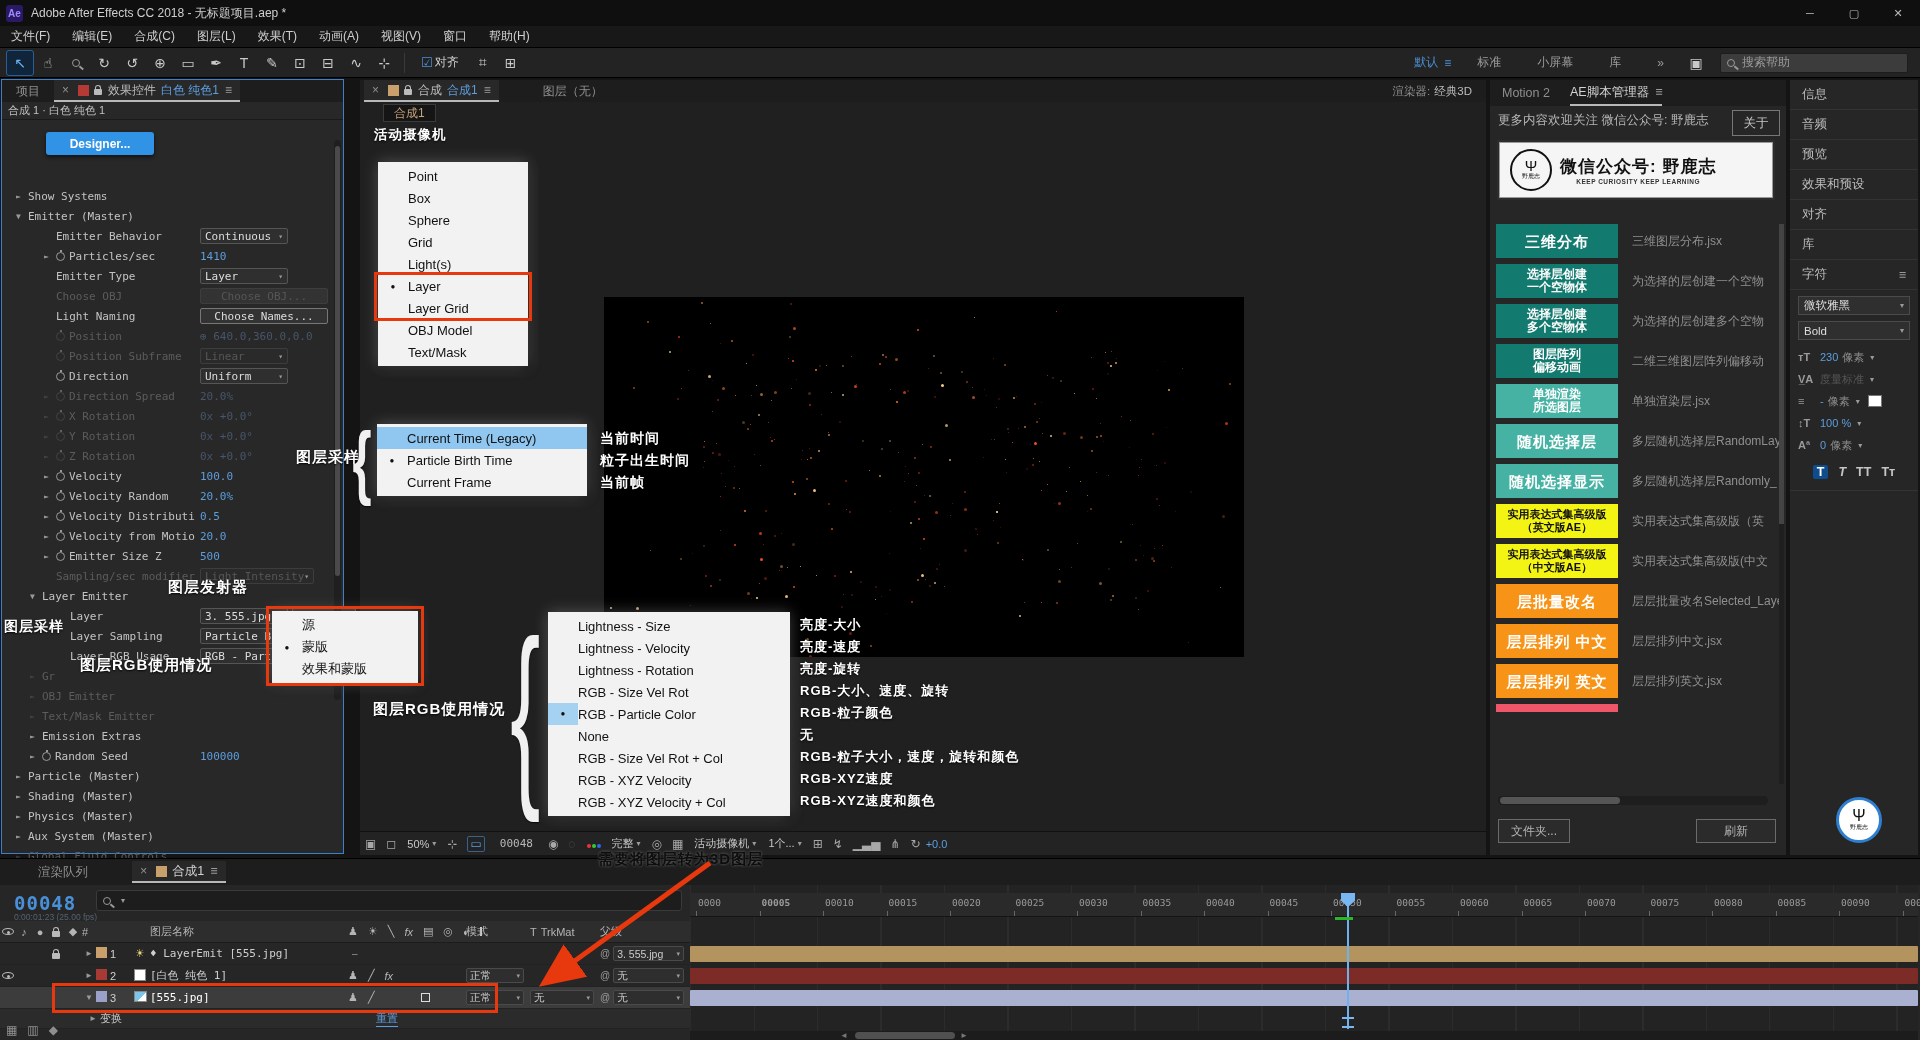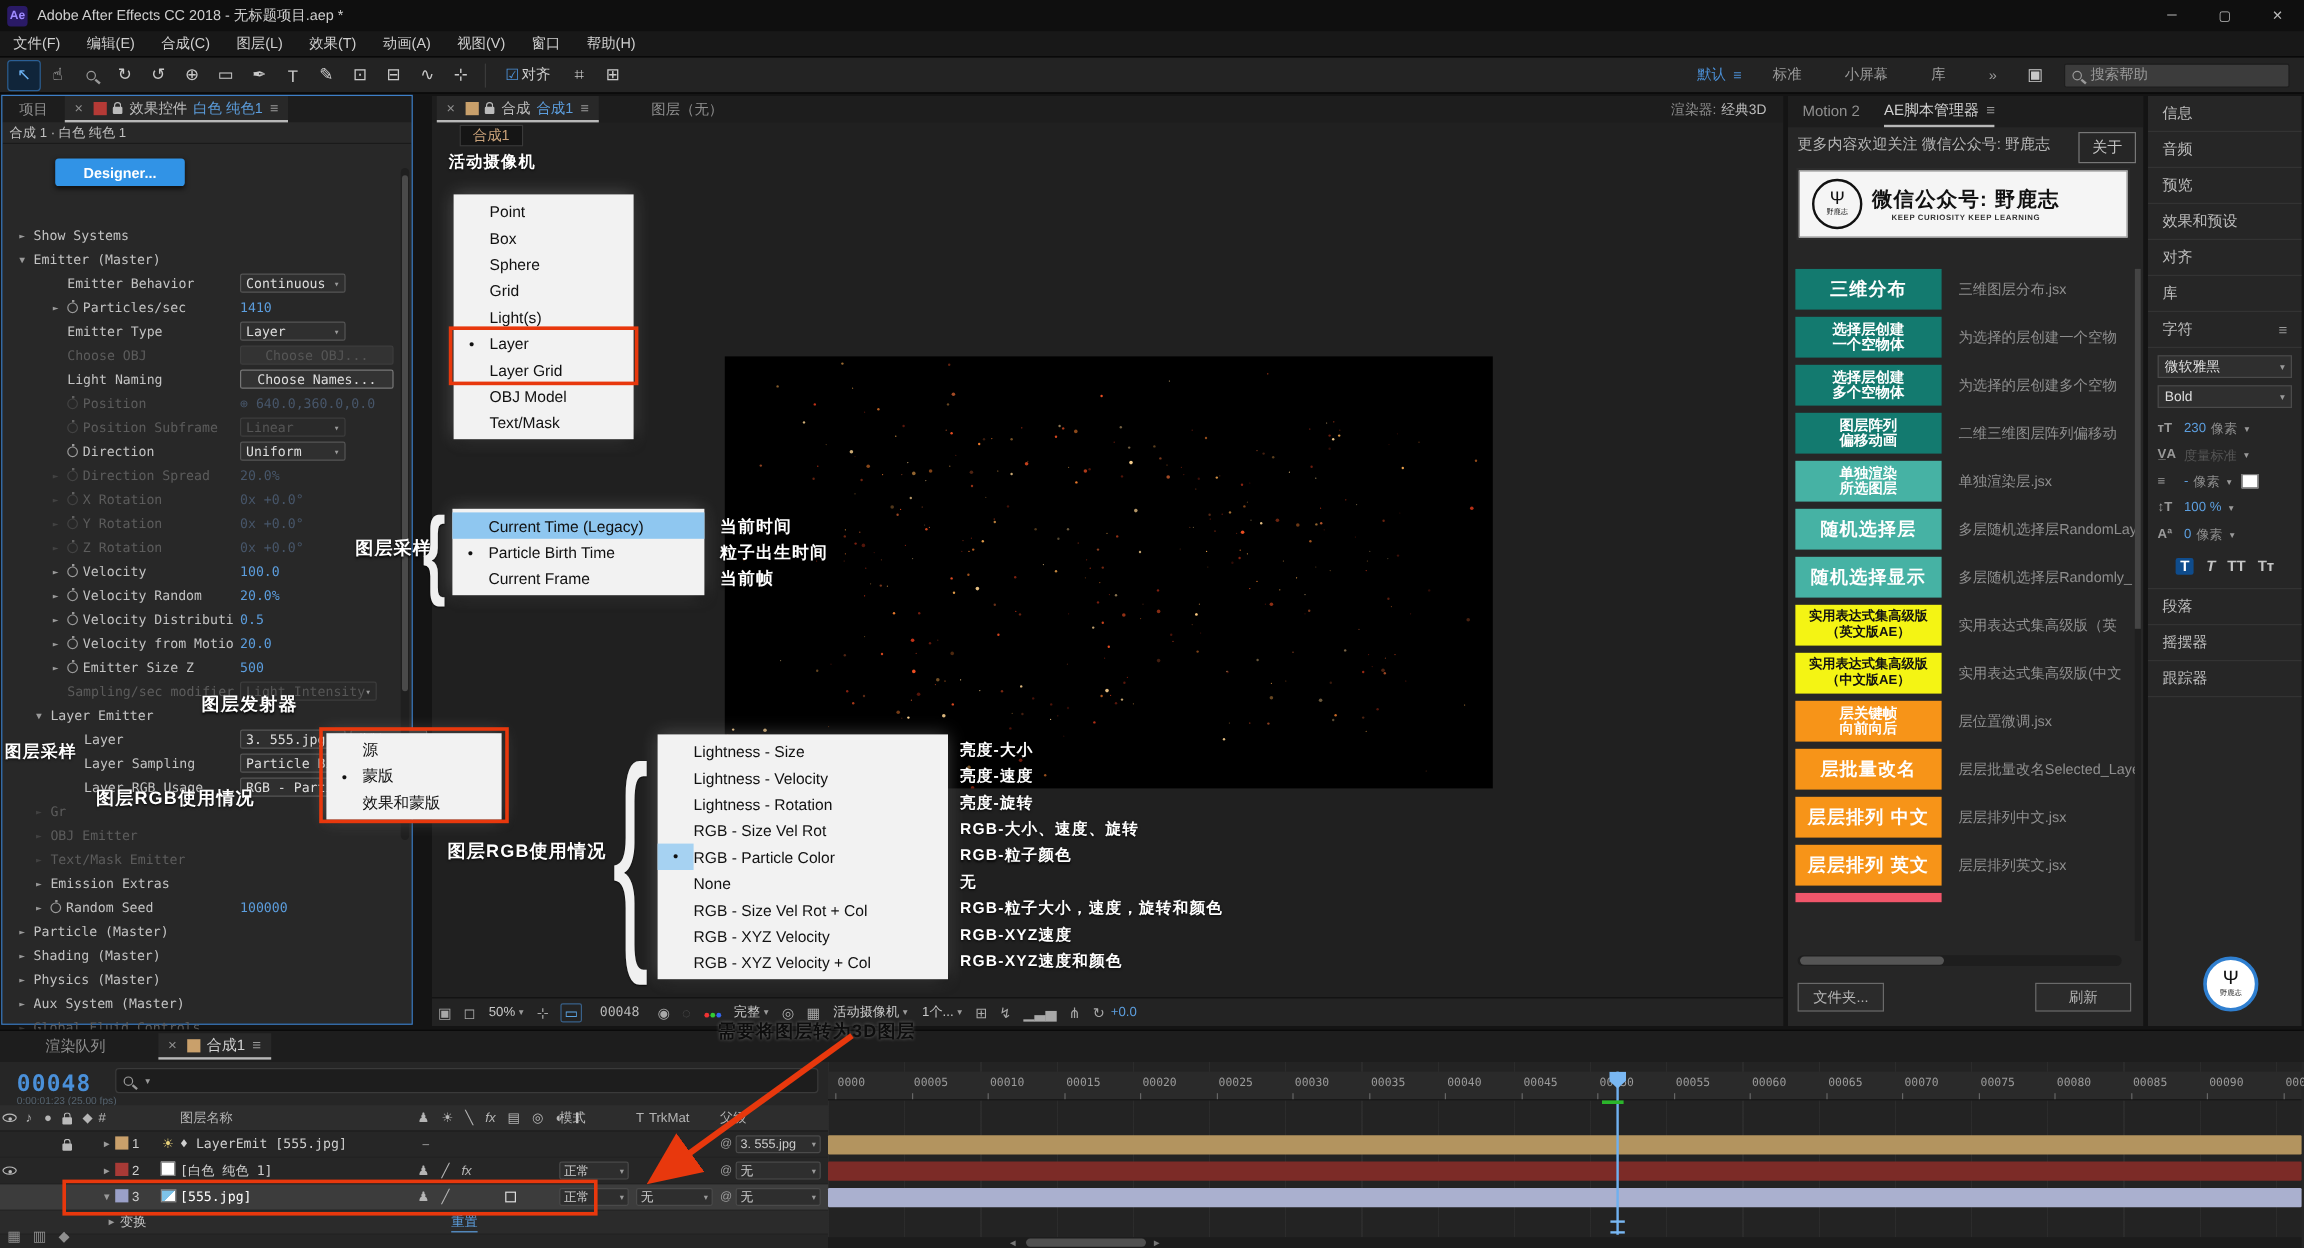--- a/index.html
+++ b/index.html
@@ -1016,25 +1016,20 @@
         <div class="sbtn yl">实用表达式集高级版
 （英文版AE）</div>
         <div class="sdesc">实用表达式集高级版（英</div>
       </div>
       <div class="srow">
         <div class="sbtn yl">实用表达式集高级版
 （中文版AE）</div>
         <div class="sdesc">实用表达式集高级版(中文</div>
       </div>
       <div class="srow">
-        <div class="sbtn or">层关键帧
-向前向后</div>
-        <div class="sdesc">层位置微调.jsx</div>
-      </div>
-      <div class="srow">
         <div class="sbtn or big">层批量改名</div>
         <div class="sdesc">层层批量改名Selected_Laye</div>
       </div>
       <div class="srow">
         <div class="sbtn or big">层层排列 中文</div>
         <div class="sdesc">层层排列中文.jsx</div>
       </div>
       <div class="srow">
         <div class="sbtn or big">层层排列 英文</div>
         <div class="sdesc">层层排列英文.jsx</div>
@@ -1113,31 +1108,20 @@
         <span class="cu">像素</span>
         <span class="chev">▾</span>
     </div>
     <div class="ttog" id="type-toggles">
         <span class="on">T</span>
         <span style="font-style: italic;">T</span>
         <span>TT</span>
         <span>Tт</span>
       </div>
   </div>
-  <div id="dock-bottom">
-      <div class="dock-sec">
-        <span>段落</span>
-      </div>
-      <div class="dock-sec">
-        <span>摇摆器</span>
-      </div>
-      <div class="dock-sec">
-        <span>跟踪器</span>
-      </div>
-    </div>
   <div class="deer-dock">
     <span class="ant">Ψ</span>
       <span class="nm">野鹿志</span>
   </div>
 </div>
 
 <div id="timeline">
   <div class="tl-tabs">
     <span class="tab-inactive" style="margin-left:24px;">渲染队列</span>
     <div class="tab-active" style="margin-left:30px;">
@@ -1291,21 +1275,21 @@
   <div class="bl-icons">
       <span>▦</span>
       <span>▥</span>
       <span>◆</span>
     </div>
 
   <div id="tl-right">
     <div class="ruler" id="tl-ruler">
         <span class="rlab" style="left: 8px;">0000</span>
         <span class="rtick" style="left: 6px;"></span>
-        <span class="rlab" style="left: 71.5px;">00005</span>
+        <span class="rlab" style="left: 71.5px; font-weight: bold;">00005</span>
         <span class="rtick" style="left: 69.5px;"></span>
         <span class="rlab" style="left: 135px;">00010</span>
         <span class="rtick" style="left: 133px;"></span>
         <span class="rlab" style="left: 198.5px;">00015</span>
         <span class="rtick" style="left: 196.5px;"></span>
         <span class="rlab" style="left: 262px;">00020</span>
         <span class="rtick" style="left: 260px;"></span>
         <span class="rlab" style="left: 325.5px;">00025</span>
         <span class="rtick" style="left: 323.5px;"></span>
         <span class="rlab" style="left: 389px;">00030</span>

